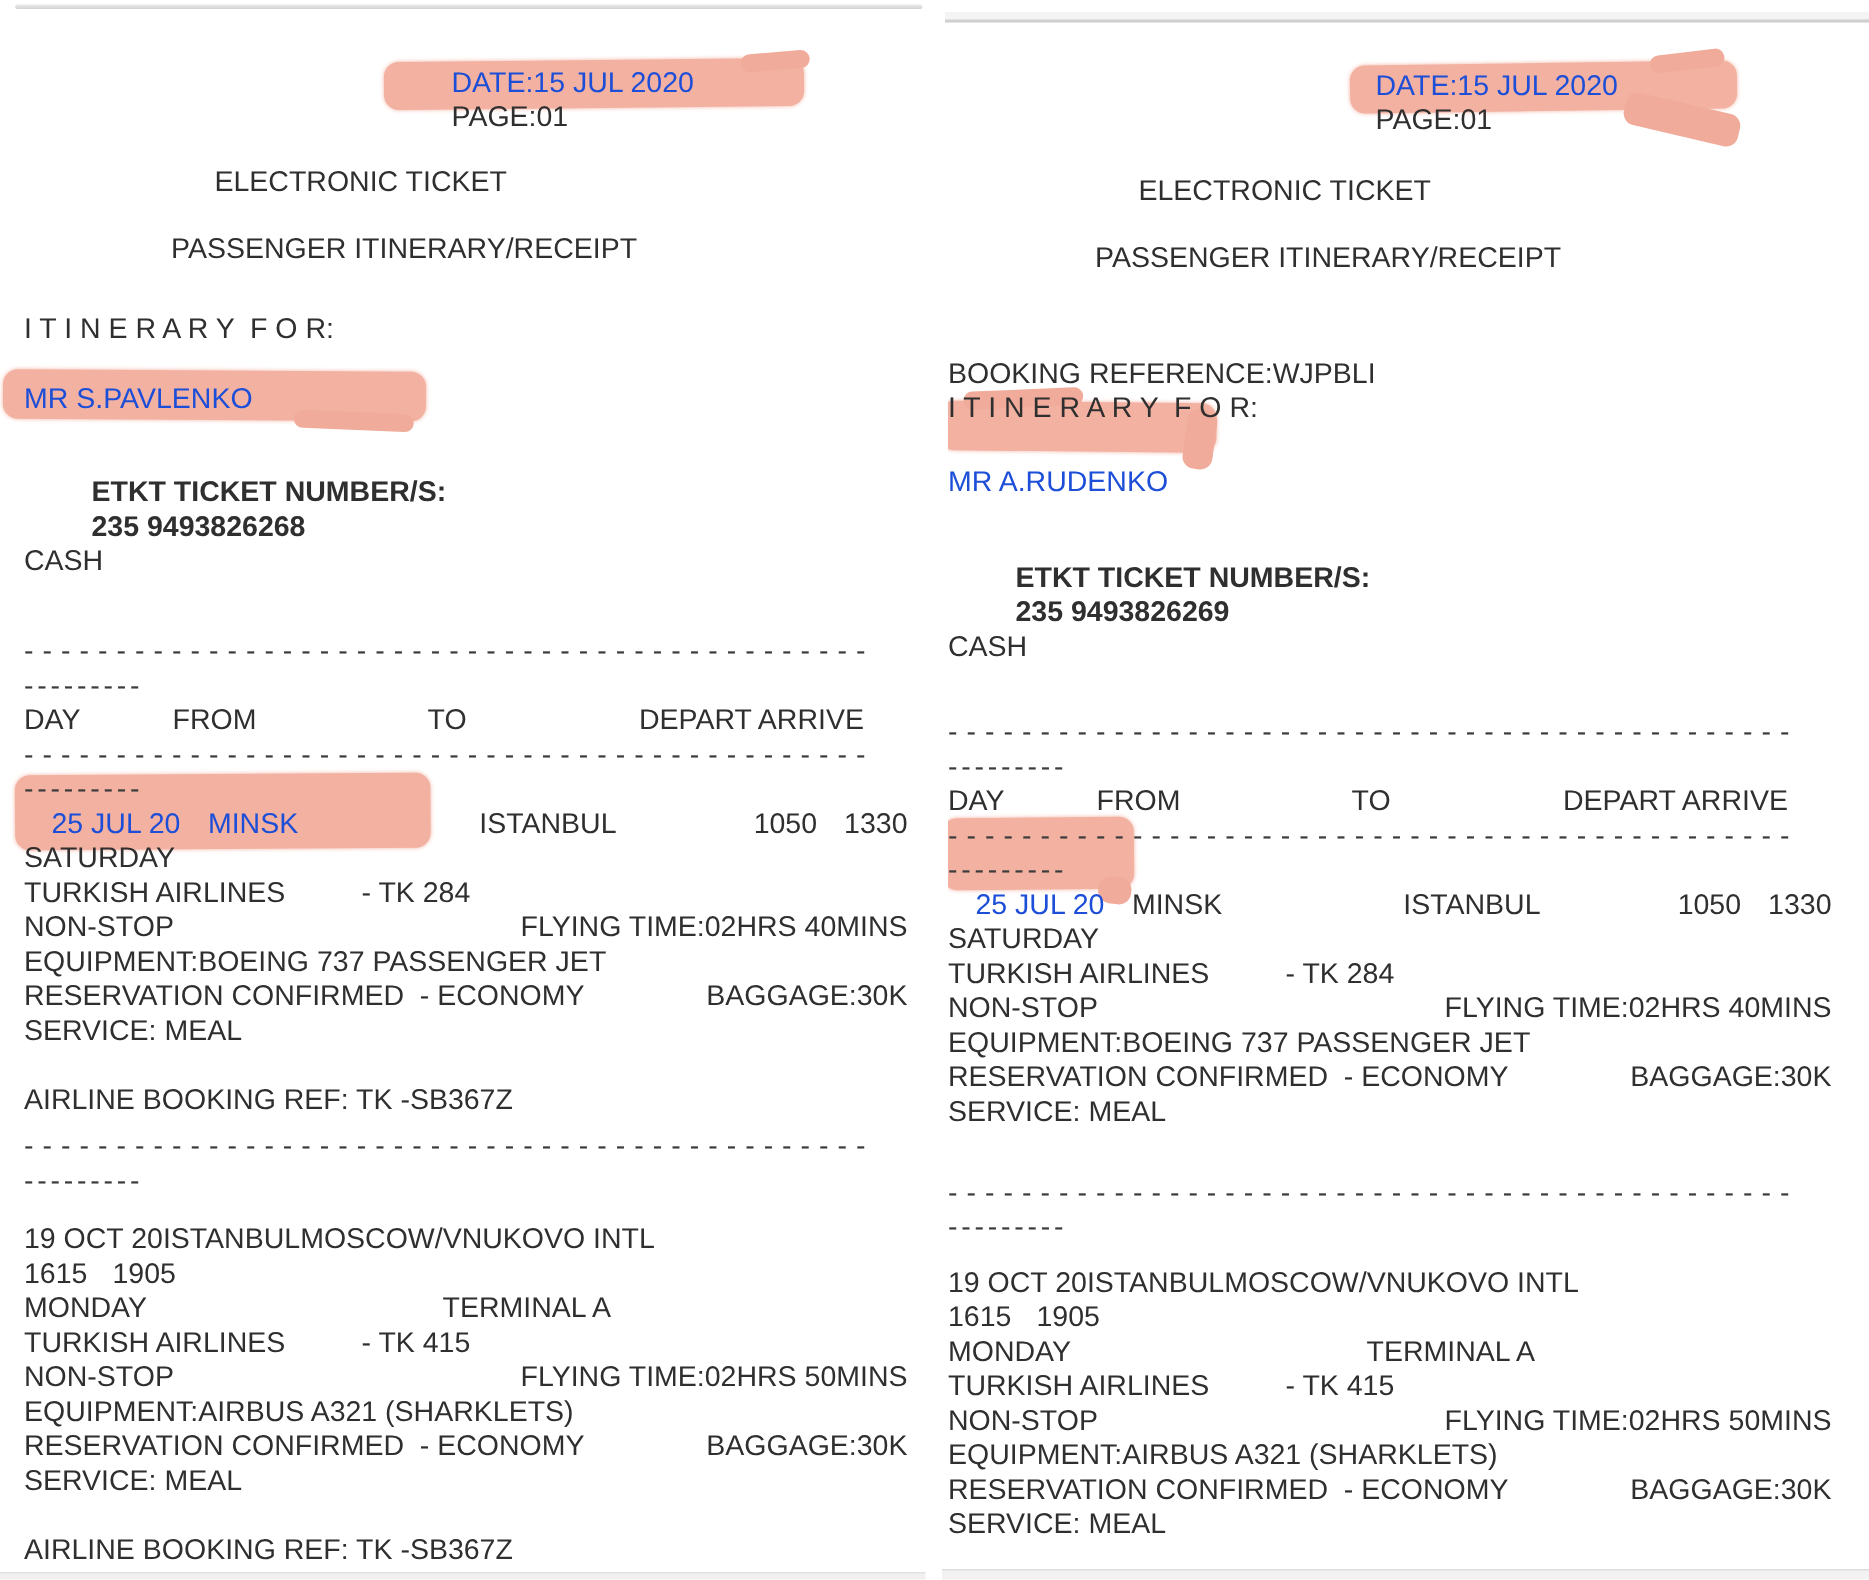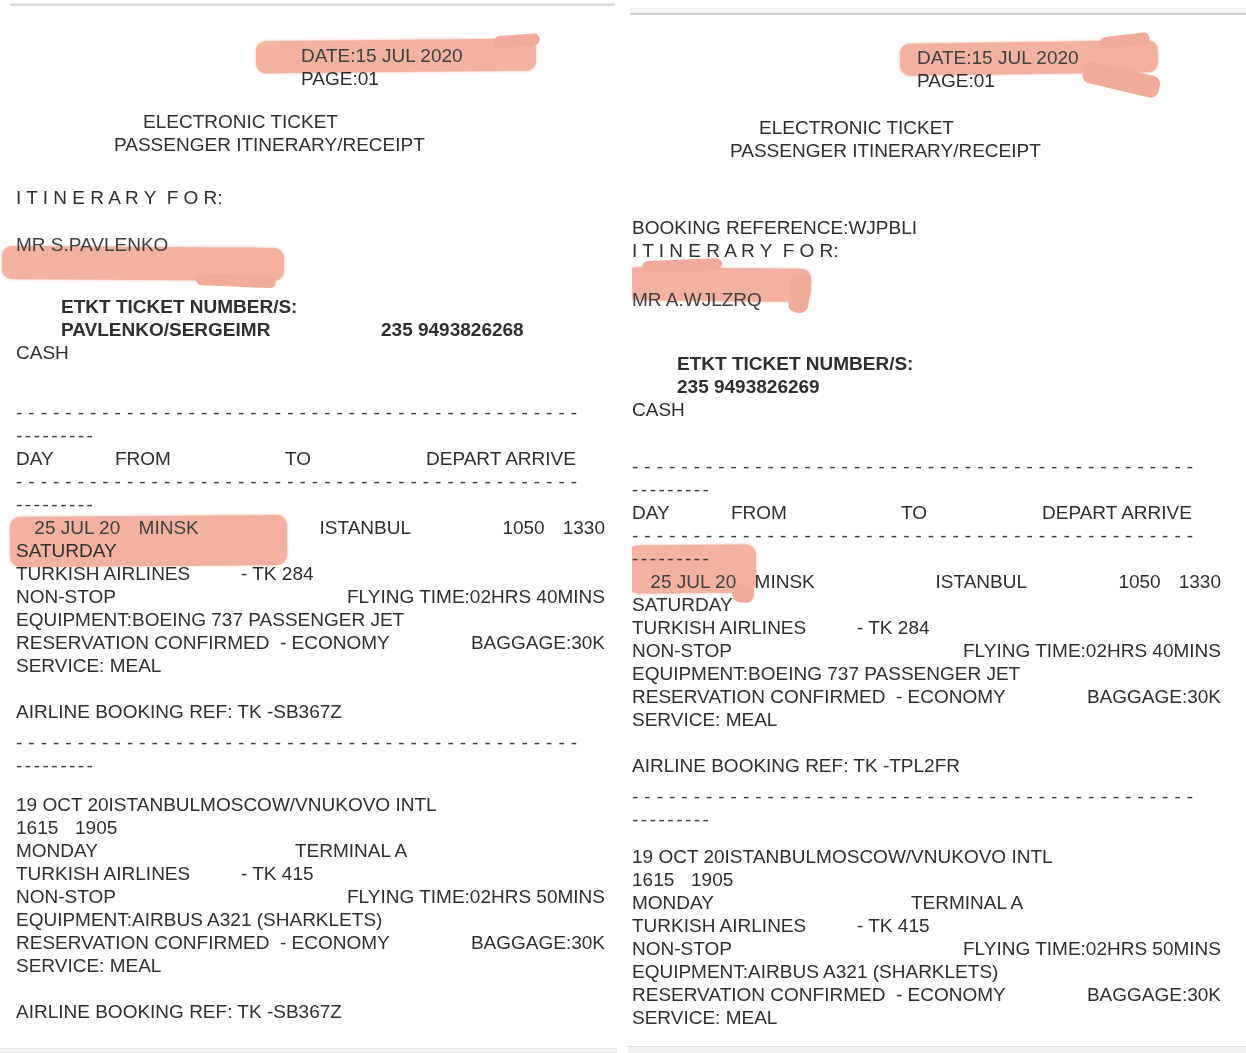--- a/index.html
+++ b/index.html
@@ -14,41 +14,41 @@
   .col-r{left:632px;width:614px;}
   .line{
     position:relative;z-index:1;
     width:589px;height:23px;line-height:23px;
     font-size:19px;white-space:pre;
   }
   .sp{width:1px;}
   
   .ml-date{margin-left:285px;}
   .ml-t1{margin-left:127px;}
-  .ml-t2{margin-left:98px;}
+  .ml-t2{margin-left:98px;margin-top:22px;}
   .ind{margin-left:45px;font-weight:bold;}
   
   .trow{display:flex;}
   .sb{display:flex;justify-content:space-between;}
   .h-day{width:99px;}   .h-from{width:170px;} .h-to{width:141px;}
   .f-day{width:124px;text-align:center;}  .f-from{width:183px;} .f-to{width:185px;} .f-dep{width:61px;}
   .t-dep{width:59px;}
   .monday{width:279px;}
   .airline{width:225px;}
   .tk-name{width:320px;}
   
   .dash{letter-spacing:6px;color:#3c3c3c;}
   .dash-s{letter-spacing:2.5px;color:#3c3c3c;}
   
   .hl{
     position:absolute;z-index:0;background:#f2b1a1;border-radius:10px;
     box-shadow:0 0 3px #f2b1a1;
   }
   .hl i{position:absolute;background:#f0ab9a;border-radius:8px;display:block;}
-  .mk{color:#404040;}
+  .mk{color:#1d4ed8;}
   
   .bar{position:absolute;z-index:2;}
   .bar-tl{left:10px;top:3px;width:605px;height:3px;background:linear-gradient(#ececec,#d2d2d2);border-radius:2px;}
   .bar-tr{left:630px;top:8px;width:616px;height:5px;background:#f4f4f4;border-bottom:2px solid #cfcfcf;}
   .bar-bl{left:0;top:1048px;width:617px;height:5px;background:#f0f0f0;border-top:1px solid #e2e2e2;}
   .bar-br{left:628px;top:1046px;width:618px;height:7px;background:#f2f2f2;border-top:1px solid #dddddd;}
 </style>
 </head>
 <body>
 
@@ -72,21 +72,20 @@
   <div class="sp" style="height:20px;"></div>
   <div class="line ml-t1">ELECTRONIC TICKET</div>
   <div class="line ml-t2">PASSENGER ITINERARY/RECEIPT</div>
   <div class="sp" style="height:30px;"></div>
   <div class="line">I T I N E R A R Y  F O R:</div>
   <div class="sp" style="height:24px;"></div>
   <div class="line mk">MR S.PAVLENKO</div>
   <div class="sp" style="height:39px;"></div>
   <div class="line ind">ETKT TICKET NUMBER/S:</div>
   <div class="line ind trow">
-    <span class="tk-name">PAVLENKO/SERGEIMR</span>
     <span>235 9493826268</span>
   </div>
   <div class="line">CASH</div>
   <div class="sp" style="height:37px;"></div>
   <div class="line dash">----------------------------------------------</div>
   <div class="line dash-s">---------</div>
   <div class="line trow">
     <span class="h-day">DAY</span>
     <span class="h-from">FROM</span>
     <span class="h-to">TO</span>
@@ -169,21 +168,21 @@
   <div class="sp" style="height:46px;"></div>
   <div class="line ml-date mk">DATE:15 JUL 2020</div>
   <div class="line ml-date">PAGE:01</div>
   <div class="sp" style="height:24px;"></div>
   <div class="line ml-t1">ELECTRONIC TICKET</div>
   <div class="line ml-t2">PASSENGER ITINERARY/RECEIPT</div>
   <div class="sp" style="height:54px;"></div>
   <div class="line">BOOKING REFERENCE:WJPBLI</div>
   <div class="line">I T I N E R A R Y  F O R:</div>
   <div class="sp" style="height:26px;"></div>
-  <div class="line mk">MR A.WJLZRQ</div>
+  <div class="line mk">MR A.RUDENKO</div>
   <div class="sp" style="height:41px;"></div>
   <div class="line ind">ETKT TICKET NUMBER/S:</div>
   <div class="line ind trow">
     <span>235 9493826269</span>
   </div>
   <div class="line">CASH</div>
   <div class="sp" style="height:34px;"></div>
   <div class="line dash">----------------------------------------------</div>
   <div class="line dash-s">---------</div>
   <div class="line trow">
@@ -210,21 +209,20 @@
     <span>NON-STOP</span>
     <span>FLYING TIME:02HRS 40MINS</span>
   </div>
   <div class="line">EQUIPMENT:BOEING 737 PASSENGER JET</div>
   <div class="line sb">
     <span>RESERVATION CONFIRMED  - ECONOMY</span>
     <span>BAGGAGE:30K</span>
   </div>
   <div class="line">SERVICE: MEAL</div>
   <div class="sp" style="height:23px;"></div>
-  <div class="line">AIRLINE BOOKING REF: TK -TPL2FR</div>
   <div class="sp" style="height:8px;"></div>
   <div class="line dash">----------------------------------------------</div>
   <div class="line dash-s">---------</div>
   <div class="sp" style="height:14px;"></div>
   <div class="line trow">
     <span class="f2-day">19 OCT 20</span>
     <span class="f2-from">ISTANBUL</span>
     <span>MOSCOW/VNUKOVO INTL</span>
   </div>
   <div class="line trow">

